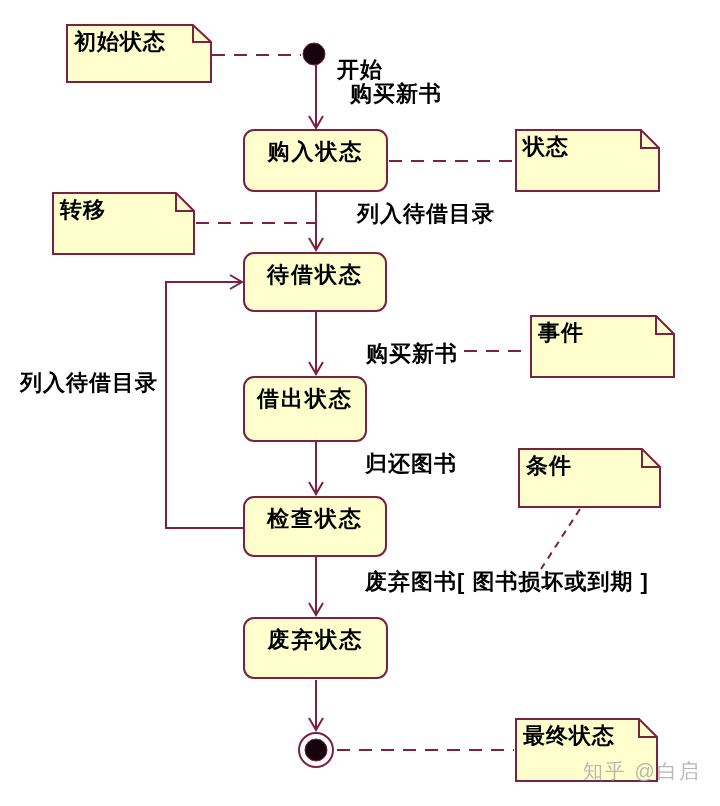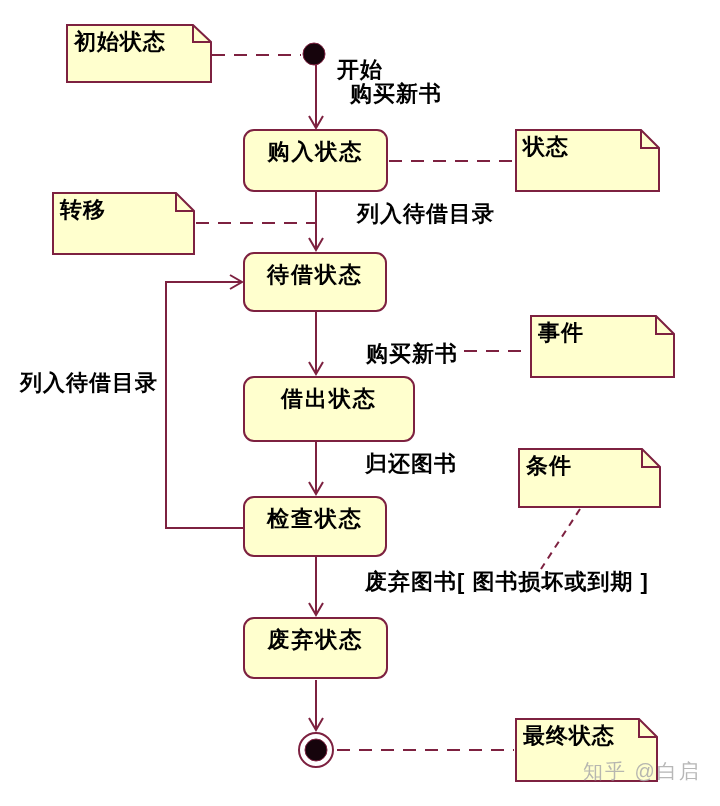--- a/index.html
+++ b/index.html
@@ -163,21 +163,21 @@
     </svg>
     <span class="note-label">最终状态</span>
   </div>
 
   <div class="state" style="left:243px;top:252px;width:144px;height:60px;">
     <span class="state-label">待借状态</span>
   </div>
   <div class="state" style="left:243px;top:129px;width:145px;height:63px;">
     <span class="state-label">购入状态</span>
   </div>
-  <div class="state" style="left:243px;top:376px;width:172px;height:66px;">
+  <div class="state" style="left:243px;top:376px;width:124px;height:66px;">
     <span class="state-label">借出状态</span>
   </div>
   <div class="state" style="left:243px;top:496px;width:144px;height:61px;">
     <span class="state-label">检查状态</span>
   </div>
   <div class="state" style="left:243px;top:617px;width:145px;height:62px;">
     <span class="state-label">废弃状态</span>
   </div>
 
   <span class="flabel" style="left:337px;top:42px;margin-top:13px;">开始</span>

